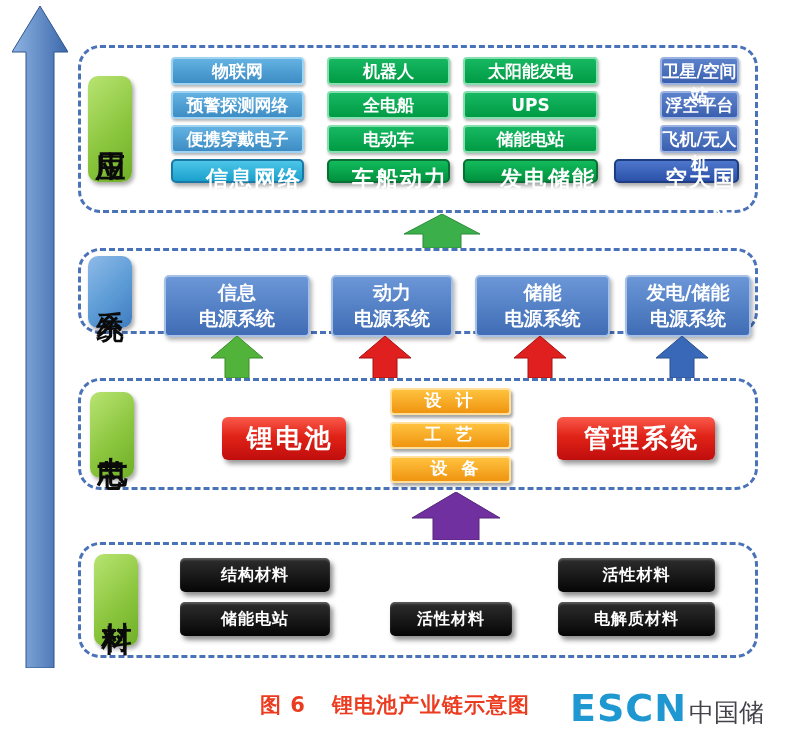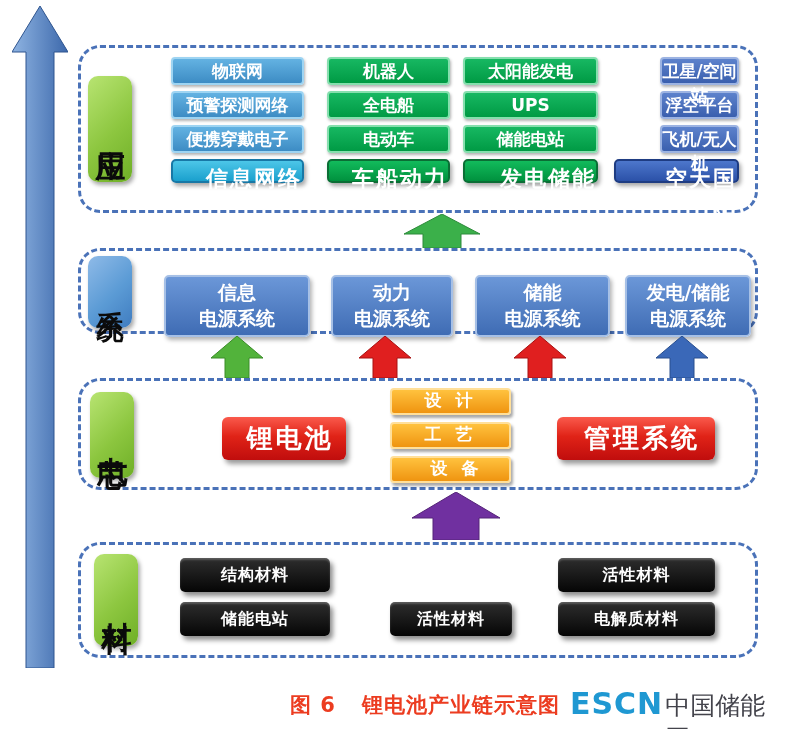--- a/index.html
+++ b/index.html
@@ -63,27 +63,27 @@
   .black-box {
     position:absolute; height:34px; display:flex; align-items:center; justify-content:center;
     background:linear-gradient(#2e2e2e,#050505); border-radius:5px;
     color:#fff; font-weight:bold; font-size:16px; letter-spacing:1px;
     box-shadow:3px 4px 5px rgba(0,0,0,.45), inset 0 2px 2px rgba(255,255,255,.22);
   }
 
   .arrow-svg { position:absolute; }
 
   .caption {
-    position:absolute; left:230px; top:691px; width:330px; text-align:right;
+    position:absolute; left:230px; top:691px; width:330px; text-align:center;
     color:#ec3c20; font-weight:bold; font-size:21px; letter-spacing:1px;
   }
   .caption .fig { margin-right:26px; }
 
   .logo { position:absolute; left:570px; top:686px; display:flex; align-items:baseline; }
-  .logo .brand { color:#1f98d2; font-weight:bold; font-size:30px; letter-spacing:1px; }
+  .logo .brand { color:#1f98d2; font-weight:bold; font-size:38px; letter-spacing:1px; }
   .logo .name { color:#43434b; font-size:25px; margin-left:2px; }
 </style>
 </head>
 <body>
 
 <div class="canvas">
 
   <svg class="arrow-svg" style="left:12px;top:6px;" width="56" height="662" viewBox="0 0 56 662">
     <defs>
       <linearGradient id="bluegrad" x1="0" y1="0" x2="1" y2="0">

